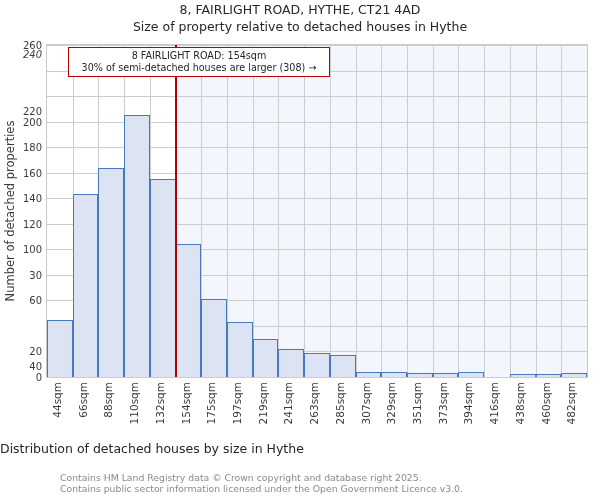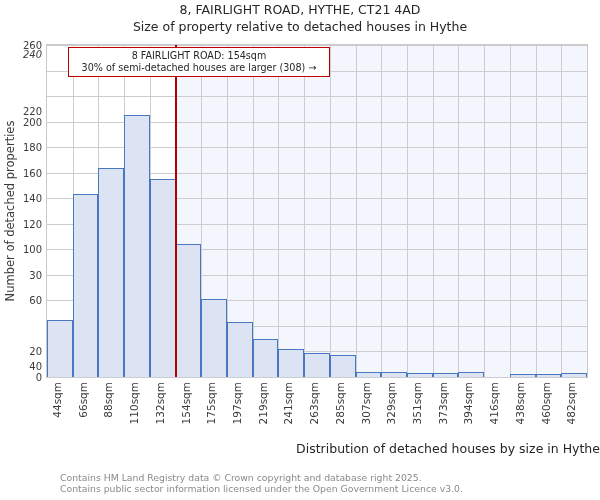--- a/index.html
+++ b/index.html
@@ -80,21 +80,21 @@
 
   .xticks{position:absolute;left:46px;top:378px;width:542px;height:62px;}
   .xtick{
     position:absolute;top:4px;
     font-size:10.5px;color:#3b3b3b;
     white-space:nowrap;
     transform-origin:left top;
     transform:rotate(-90deg) translateX(-100%);
   }
   .xtitle{
-    position:absolute;left:0;top:441px;width:600px;text-align:right;
+    position:absolute;left:0;top:441px;width:600px;text-align:left;
     font-size:12.5px;color:#262626;
   }
 
   
   .footer{
     position:absolute;left:60px;top:472px;width:520px;
     font-size:9.3px;color:#8a8a8a;line-height:11px;
   }
 </style>
 </head>

